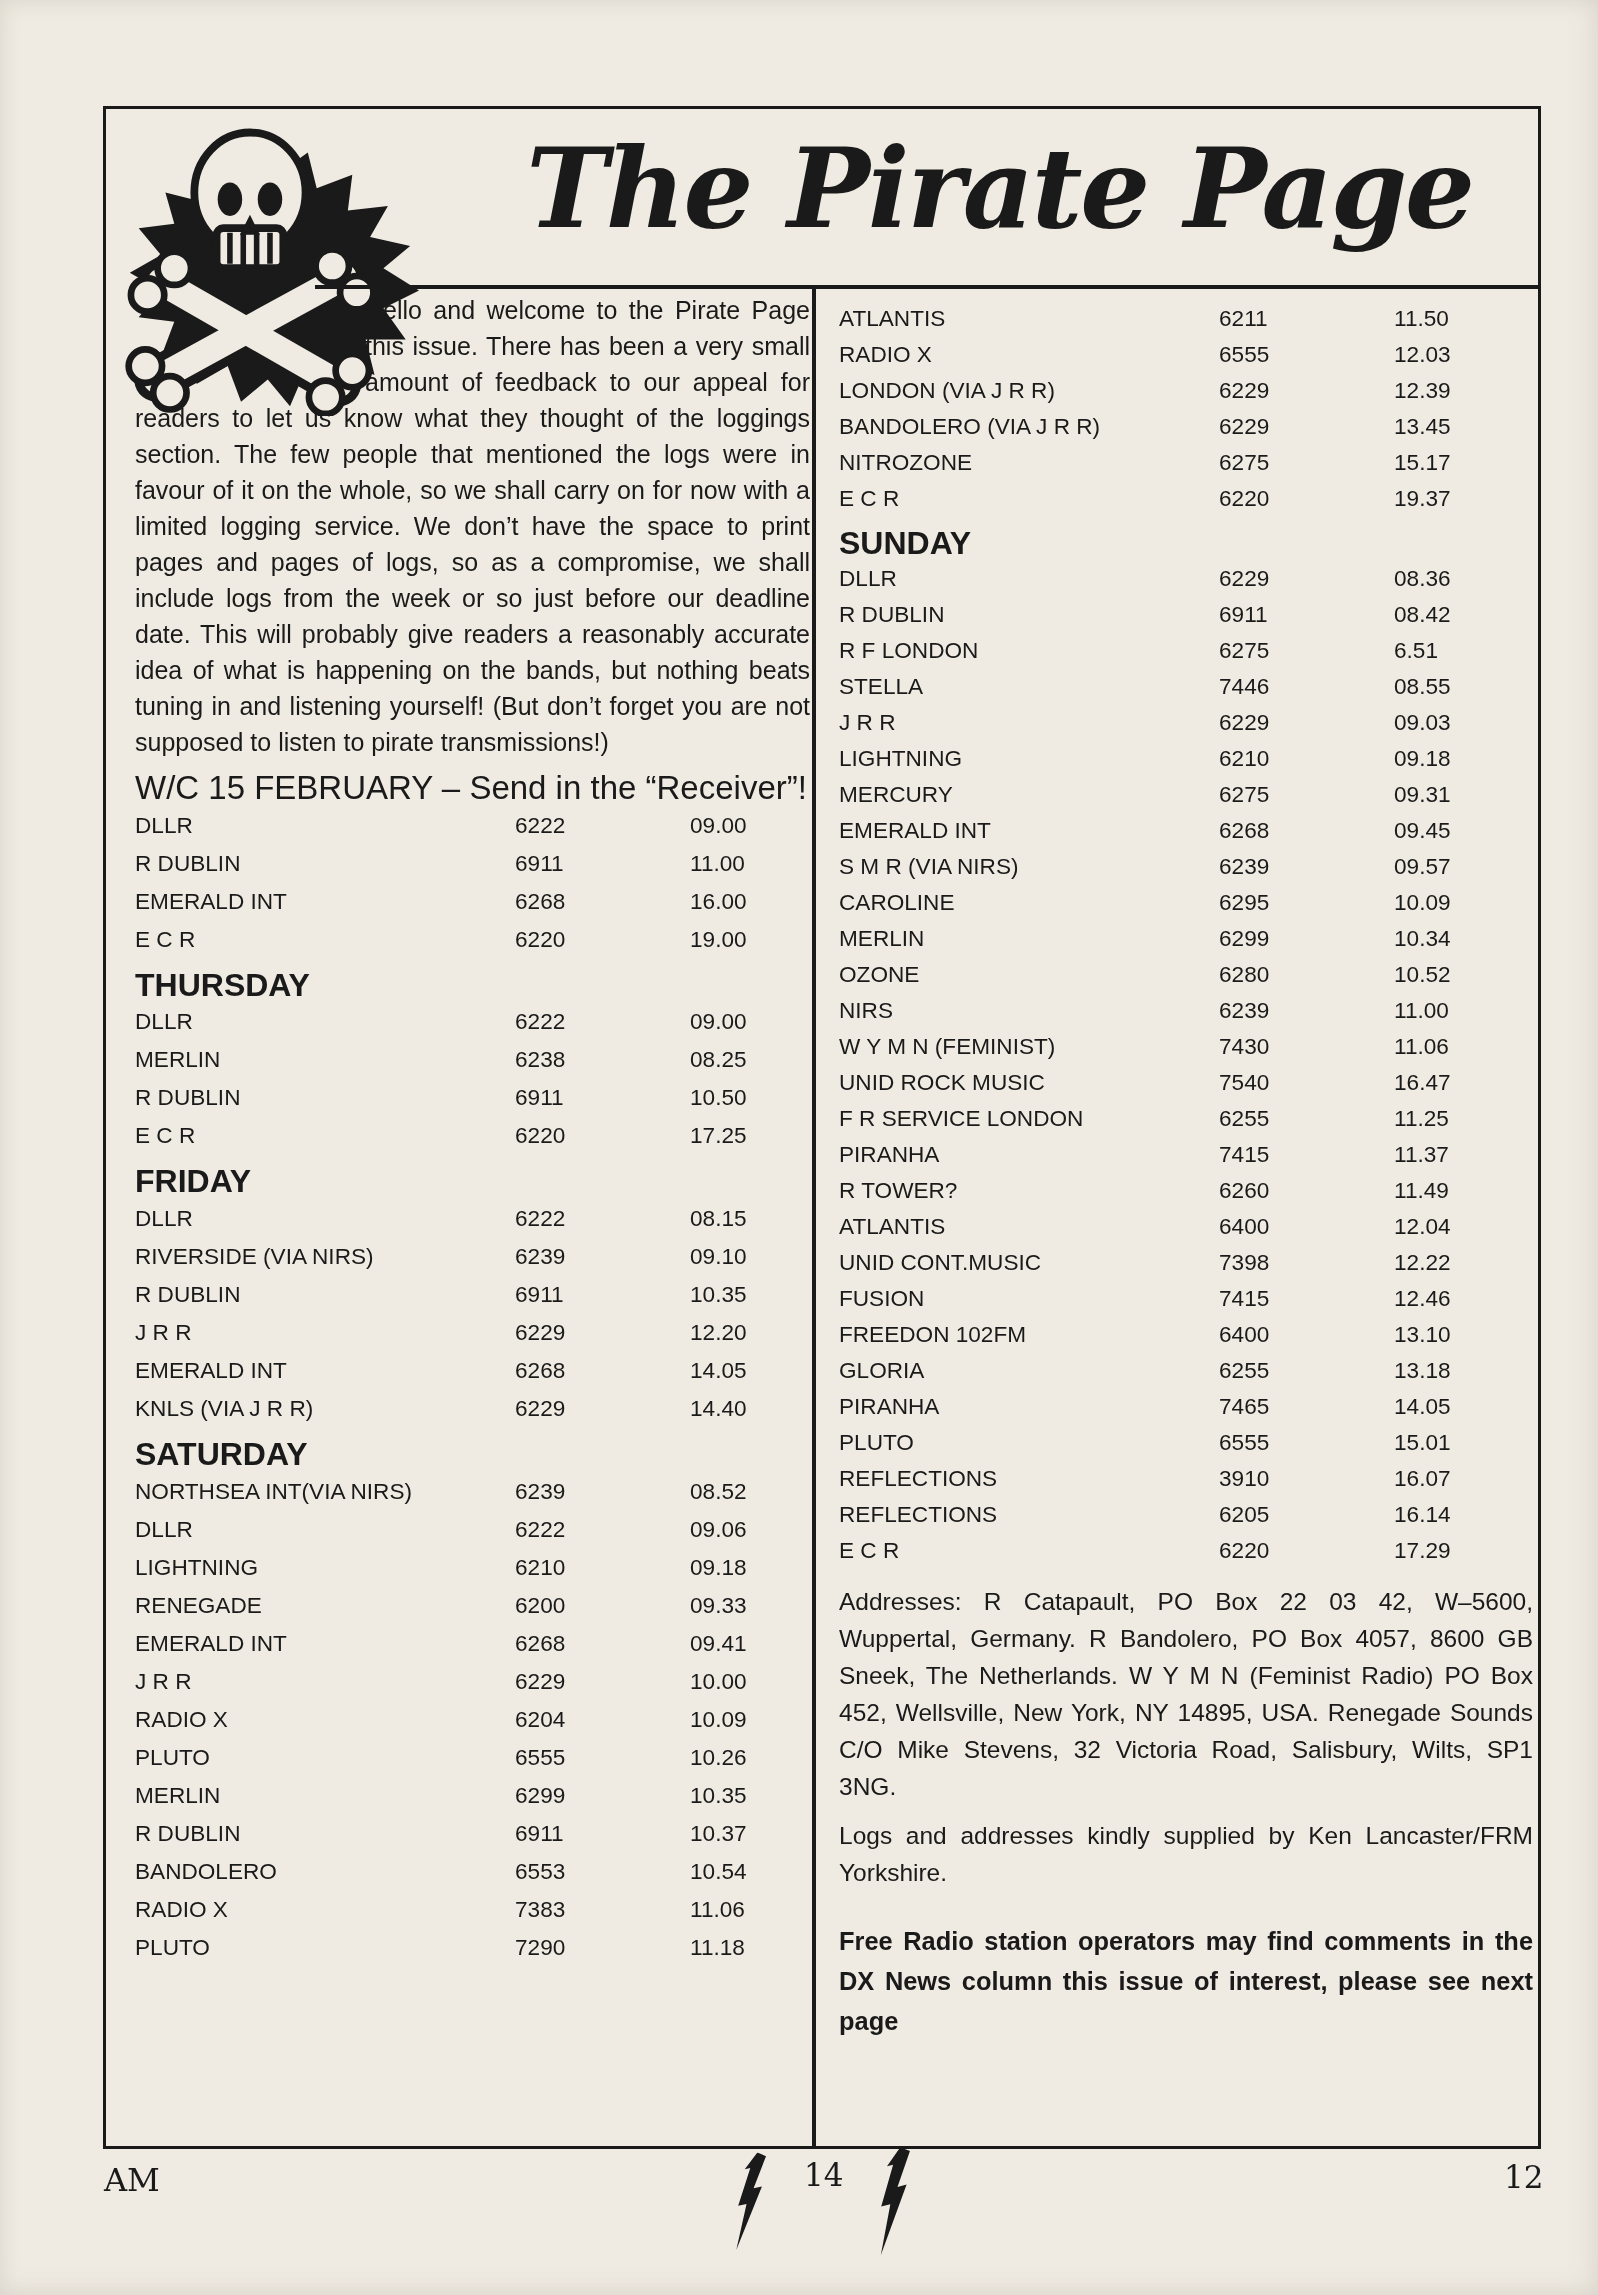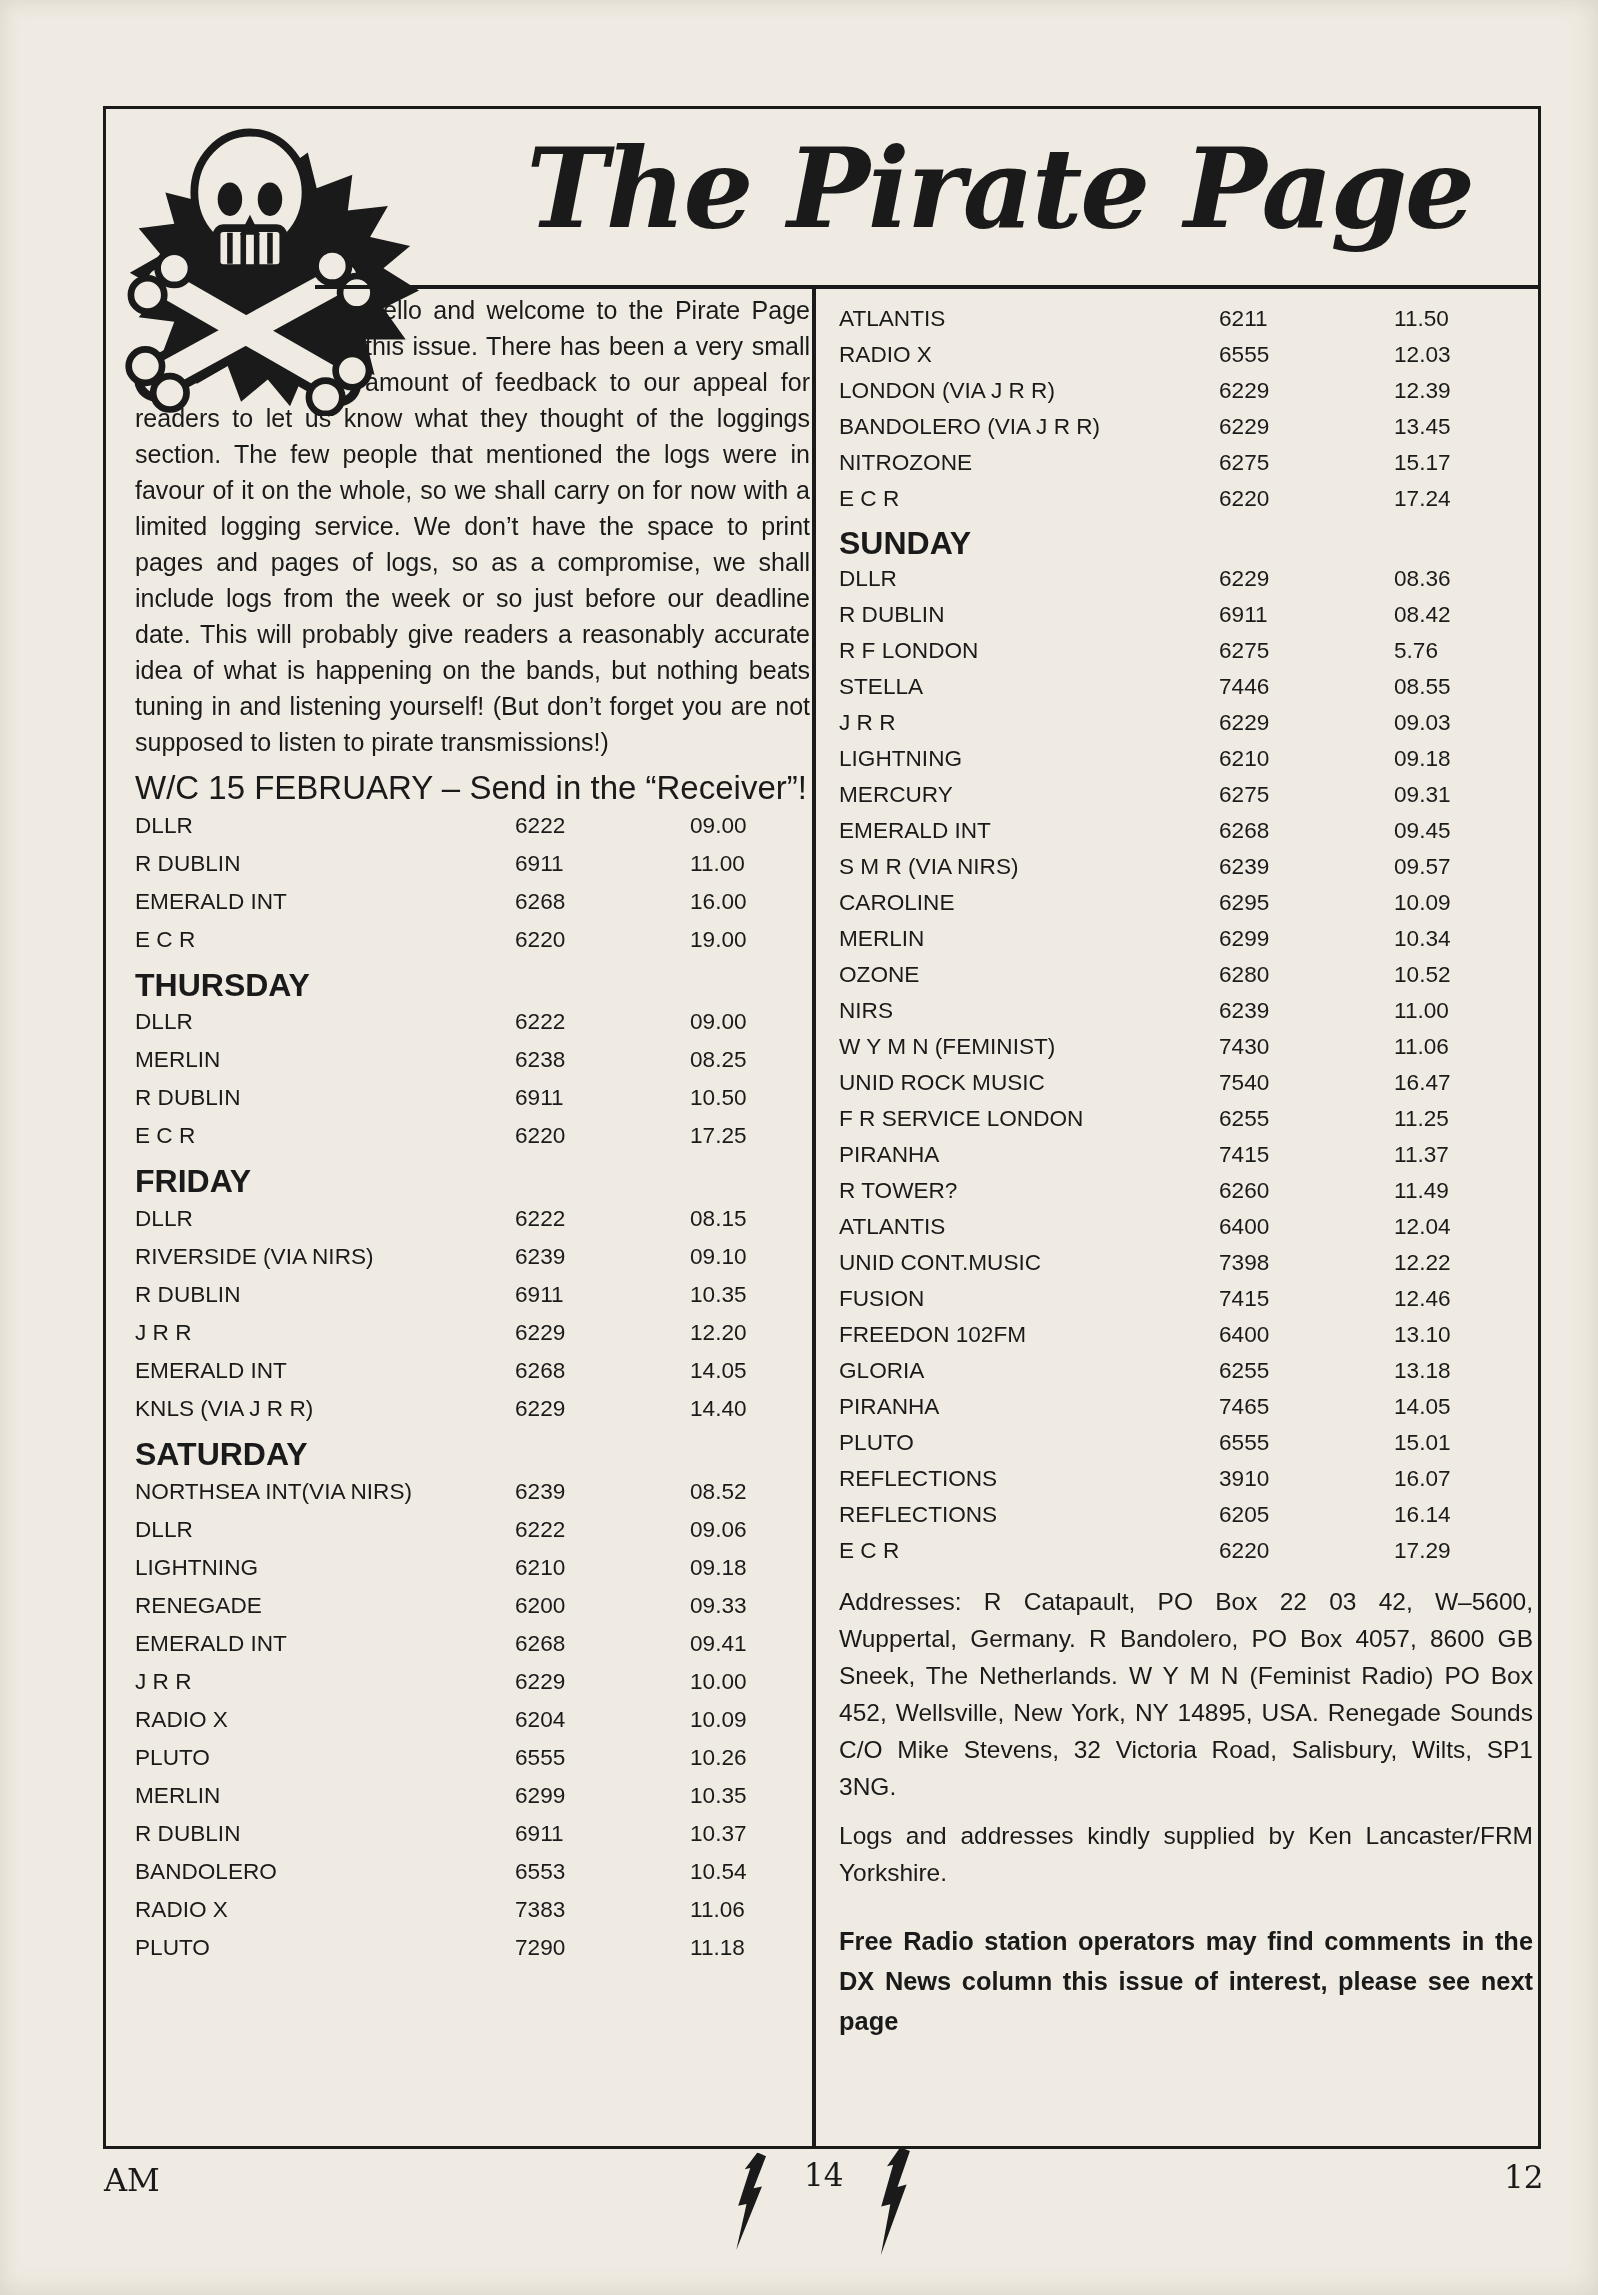--- a/index.html
+++ b/index.html
@@ -110,27 +110,27 @@
         </div>
     </div>
 
     <div class="col col-right">
       <div id="right-top">
           <div class="row"><span class="st">ATLANTIS</span><span class="fq">6211</span><span class="tm">11.50</span></div>
           <div class="row"><span class="st">RADIO X</span><span class="fq">6555</span><span class="tm">12.03</span></div>
           <div class="row"><span class="st">LONDON (VIA J R R)</span><span class="fq">6229</span><span class="tm">12.39</span></div>
           <div class="row"><span class="st">BANDOLERO (VIA J R R)</span><span class="fq">6229</span><span class="tm">13.45</span></div>
           <div class="row"><span class="st">NITROZONE</span><span class="fq">6275</span><span class="tm">15.17</span></div>
-          <div class="row"><span class="st">E C R</span><span class="fq">6220</span><span class="tm">17.24</span></div>
+          <div class="row"><span class="st">E C R</span><span class="fq">6220</span><span class="tm">19.37</span></div>
         </div>
       <div id="right-sections">
           <div class="day">SUNDAY</div>
           <div class="row"><span class="st">DLLR</span><span class="fq">6229</span><span class="tm">08.36</span></div>
           <div class="row"><span class="st">R DUBLIN</span><span class="fq">6911</span><span class="tm">08.42</span></div>
-          <div class="row"><span class="st">R F LONDON</span><span class="fq">6275</span><span class="tm">5.76</span></div>
+          <div class="row"><span class="st">R F LONDON</span><span class="fq">6275</span><span class="tm">6.51</span></div>
           <div class="row"><span class="st">STELLA</span><span class="fq">7446</span><span class="tm">08.55</span></div>
           <div class="row"><span class="st">J R R</span><span class="fq">6229</span><span class="tm">09.03</span></div>
           <div class="row"><span class="st">LIGHTNING</span><span class="fq">6210</span><span class="tm">09.18</span></div>
           <div class="row"><span class="st">MERCURY</span><span class="fq">6275</span><span class="tm">09.31</span></div>
           <div class="row"><span class="st">EMERALD INT</span><span class="fq">6268</span><span class="tm">09.45</span></div>
           <div class="row"><span class="st">S M R (VIA NIRS)</span><span class="fq">6239</span><span class="tm">09.57</span></div>
           <div class="row"><span class="st">CAROLINE</span><span class="fq">6295</span><span class="tm">10.09</span></div>
           <div class="row"><span class="st">MERLIN</span><span class="fq">6299</span><span class="tm">10.34</span></div>
           <div class="row"><span class="st">OZONE</span><span class="fq">6280</span><span class="tm">10.52</span></div>
           <div class="row"><span class="st">NIRS</span><span class="fq">6239</span><span class="tm">11.00</span></div>

